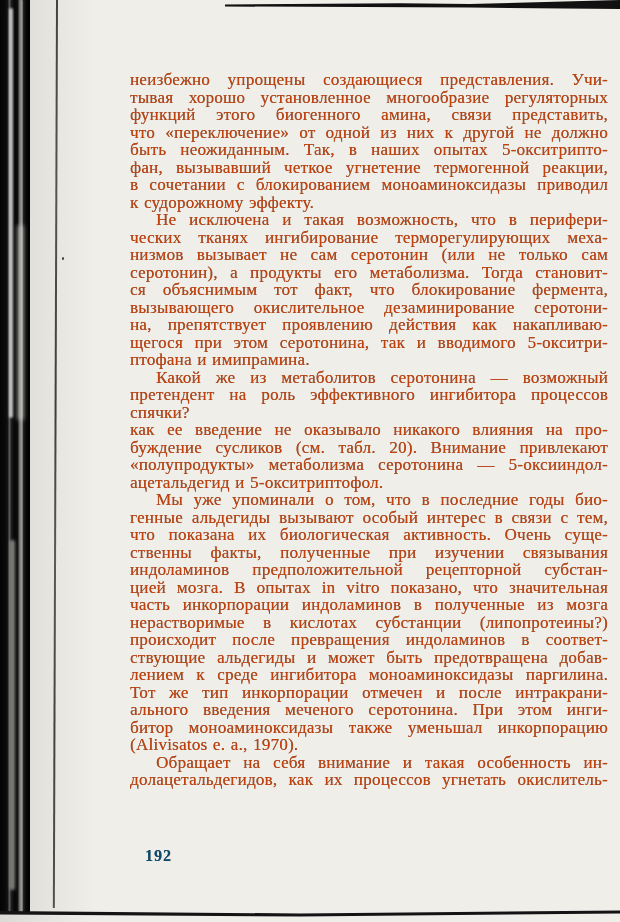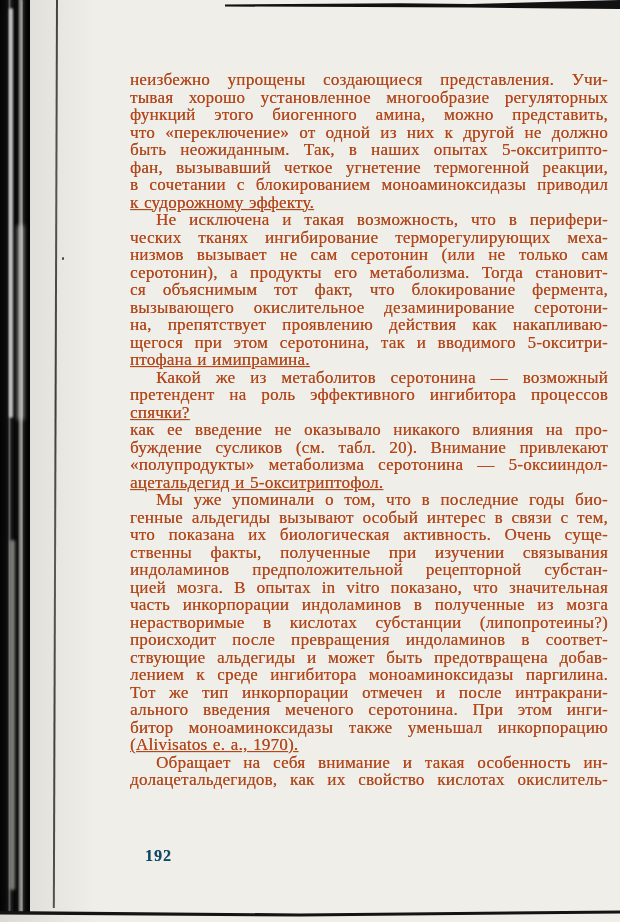--- a/index.html
+++ b/index.html
@@ -96,21 +96,21 @@
   .paragraph { margin: 0; }
   .line {
     height: 17.5px;
     line-height: 17.5px;
     white-space: normal;
     text-align: justify;
     text-align-last: justify;
     overflow: visible;
   }
   .line.indent { text-indent: 26px; }
-  .line.para-end { text-align-last: left; text-decoration: underline; }
+  .line.para-end { text-align-last: left; }
 
   .page-number {
     position: absolute;
     left: 145px;
     top: 847px;
     font-size: 16px;
     font-weight: 600;
     letter-spacing: 1px;
     color: #0c4a6e;
     text-shadow: 0.2px 0.2px 0.3px rgba(32,30,27,0.5);
@@ -137,21 +137,21 @@
   <svg class="scan-edge bottom" width="620" height="16">
     <path d="M0,7 L300,9.5 L620,6.5 L620,9.5 L300,12.5 L0,10.5 Z" fill="#141414"></path>
   </svg>
 
   <div class="ink-speck"></div>
 
   <div class="text-block">
       <div class="paragraph">
         <div class="line">неизбежно упрощены создающиеся представления. Учи-</div>
         <div class="line">тывая хорошо установленное многообразие регуляторных</div>
-        <div class="line">функций этого биогенного амина, можно представить,</div>
+        <div class="line">функций этого биогенного амина, связи представить,</div>
         <div class="line">что «переключение» от одной из них к другой не должно</div>
         <div class="line">быть неожиданным. Так, в наших опытах 5-окситрипто-</div>
         <div class="line">фан, вызывавший четкое угнетение термогенной реакции,</div>
         <div class="line">в сочетании с блокированием моноаминоксидазы приводил</div>
         <div class="line para-end">к судорожному эффекту.</div>
       </div>
       <div class="paragraph">
         <div class="line indent">Не исключена и такая возможность, что в перифери-</div>
         <div class="line">ческих тканях ингибирование терморегулирующих меха-</div>
         <div class="line">низмов вызывает не сам серотонин (или не только сам</div>
@@ -185,19 +185,19 @@
         <div class="line">происходит после превращения индоламинов в соответ-</div>
         <div class="line">ствующие альдегиды и может быть предотвращена добав-</div>
         <div class="line">лением к среде ингибитора моноаминоксидазы паргилина.</div>
         <div class="line">Тот же тип инкорпорации отмечен и после интракрани-</div>
         <div class="line">ального введения меченого серотонина. При этом инги-</div>
         <div class="line">битор моноаминоксидазы также уменьшал инкорпорацию</div>
         <div class="line para-end">(Alivisatos e. a., 1970).</div>
       </div>
       <div class="paragraph">
         <div class="line indent">Обращает на себя внимание и такая особенность ин-</div>
-        <div class="line">долацетальдегидов, как их свойство кислотах окислитель-</div>
+        <div class="line">долацетальдегидов, как их процессов угнетать окислитель-</div>
       </div>
     </div>
 
   <div class="page-number">192</div>
 
 </div>
 
 </body></html>

